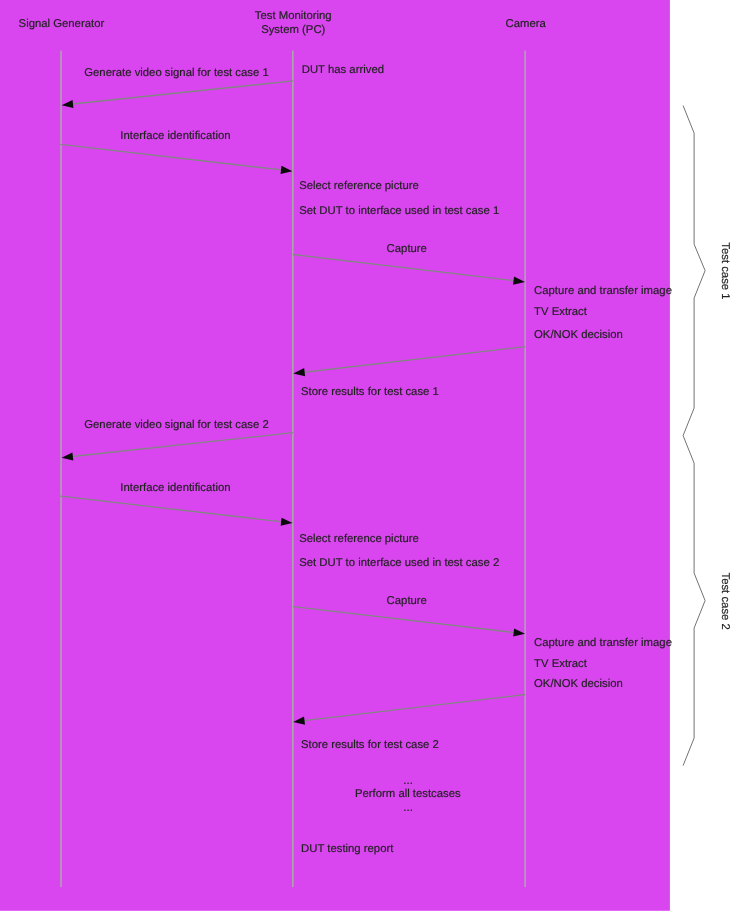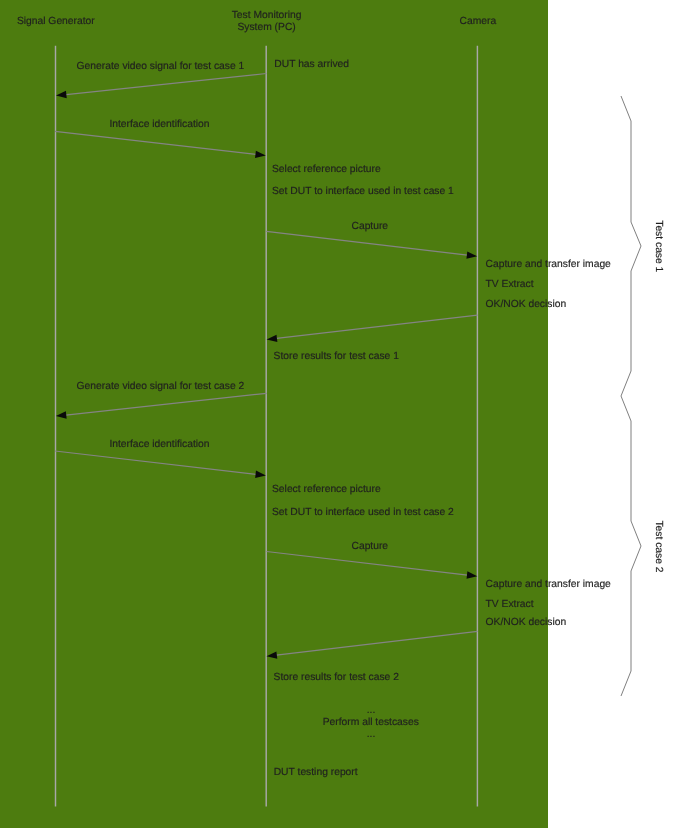--- a/index.html
+++ b/index.html
@@ -1,19 +1,19 @@
 <!DOCTYPE html>
 <html><head>
 <meta charset="utf-8">
 <title>UML Sequence Diagram</title>
 <style>
   html,body{margin:0;padding:0;background:#ffffff;}
   body{width:685px;height:828px;overflow:hidden;
        font-family:"Liberation Sans",sans-serif;}
-  #diagram{position:relative;width:548px;height:828px;background:#4d7c0f;
+  #diagram{position:relative;width:609px;height:828px;background:#d946ef;
            will-change:transform;}
   svg{display:block;shape-rendering:geometricPrecision;}
   text{font-family:"Liberation Sans",sans-serif;font-size:10.3px;fill:#1f1f1f;
        stroke:#1f1f1f;stroke-width:0.16;paint-order:stroke fill;
        -webkit-font-smoothing:antialiased;text-rendering:geometricPrecision;}
   .lifeline{stroke:#a8a8a8;stroke-width:1.45;}
   .msgline{stroke:#848484;stroke-width:1.25;fill:none;}
   .arrowhead{fill:#0a0a0a;stroke:none;}
   .brace{stroke:#717171;stroke-width:0.9;fill:none;stroke-linejoin:miter;}
 </style>

